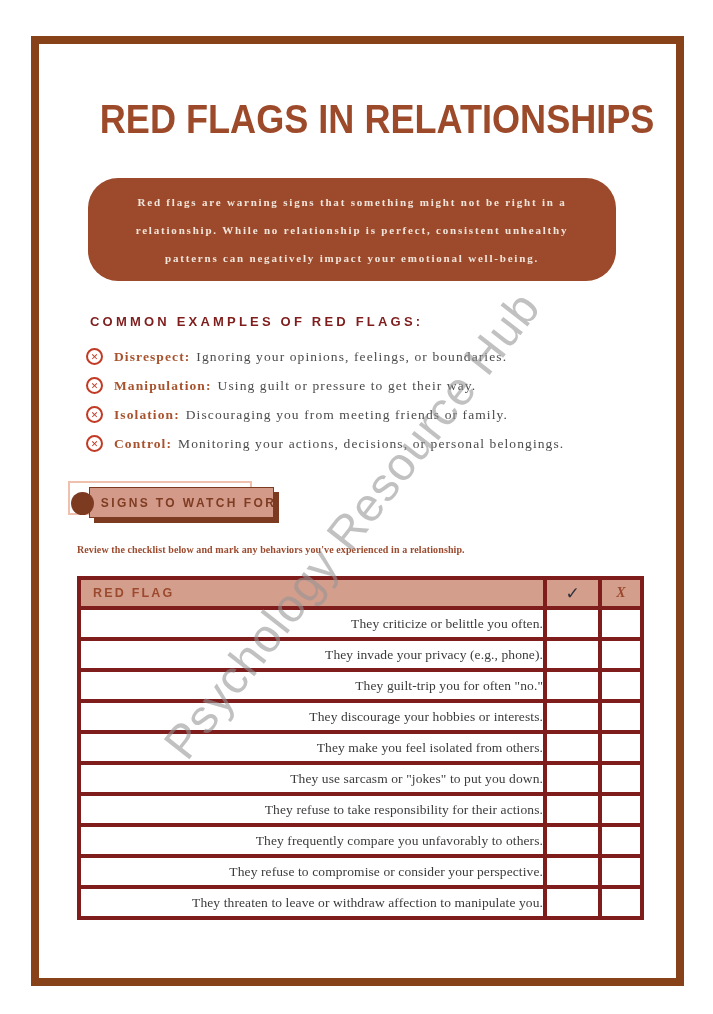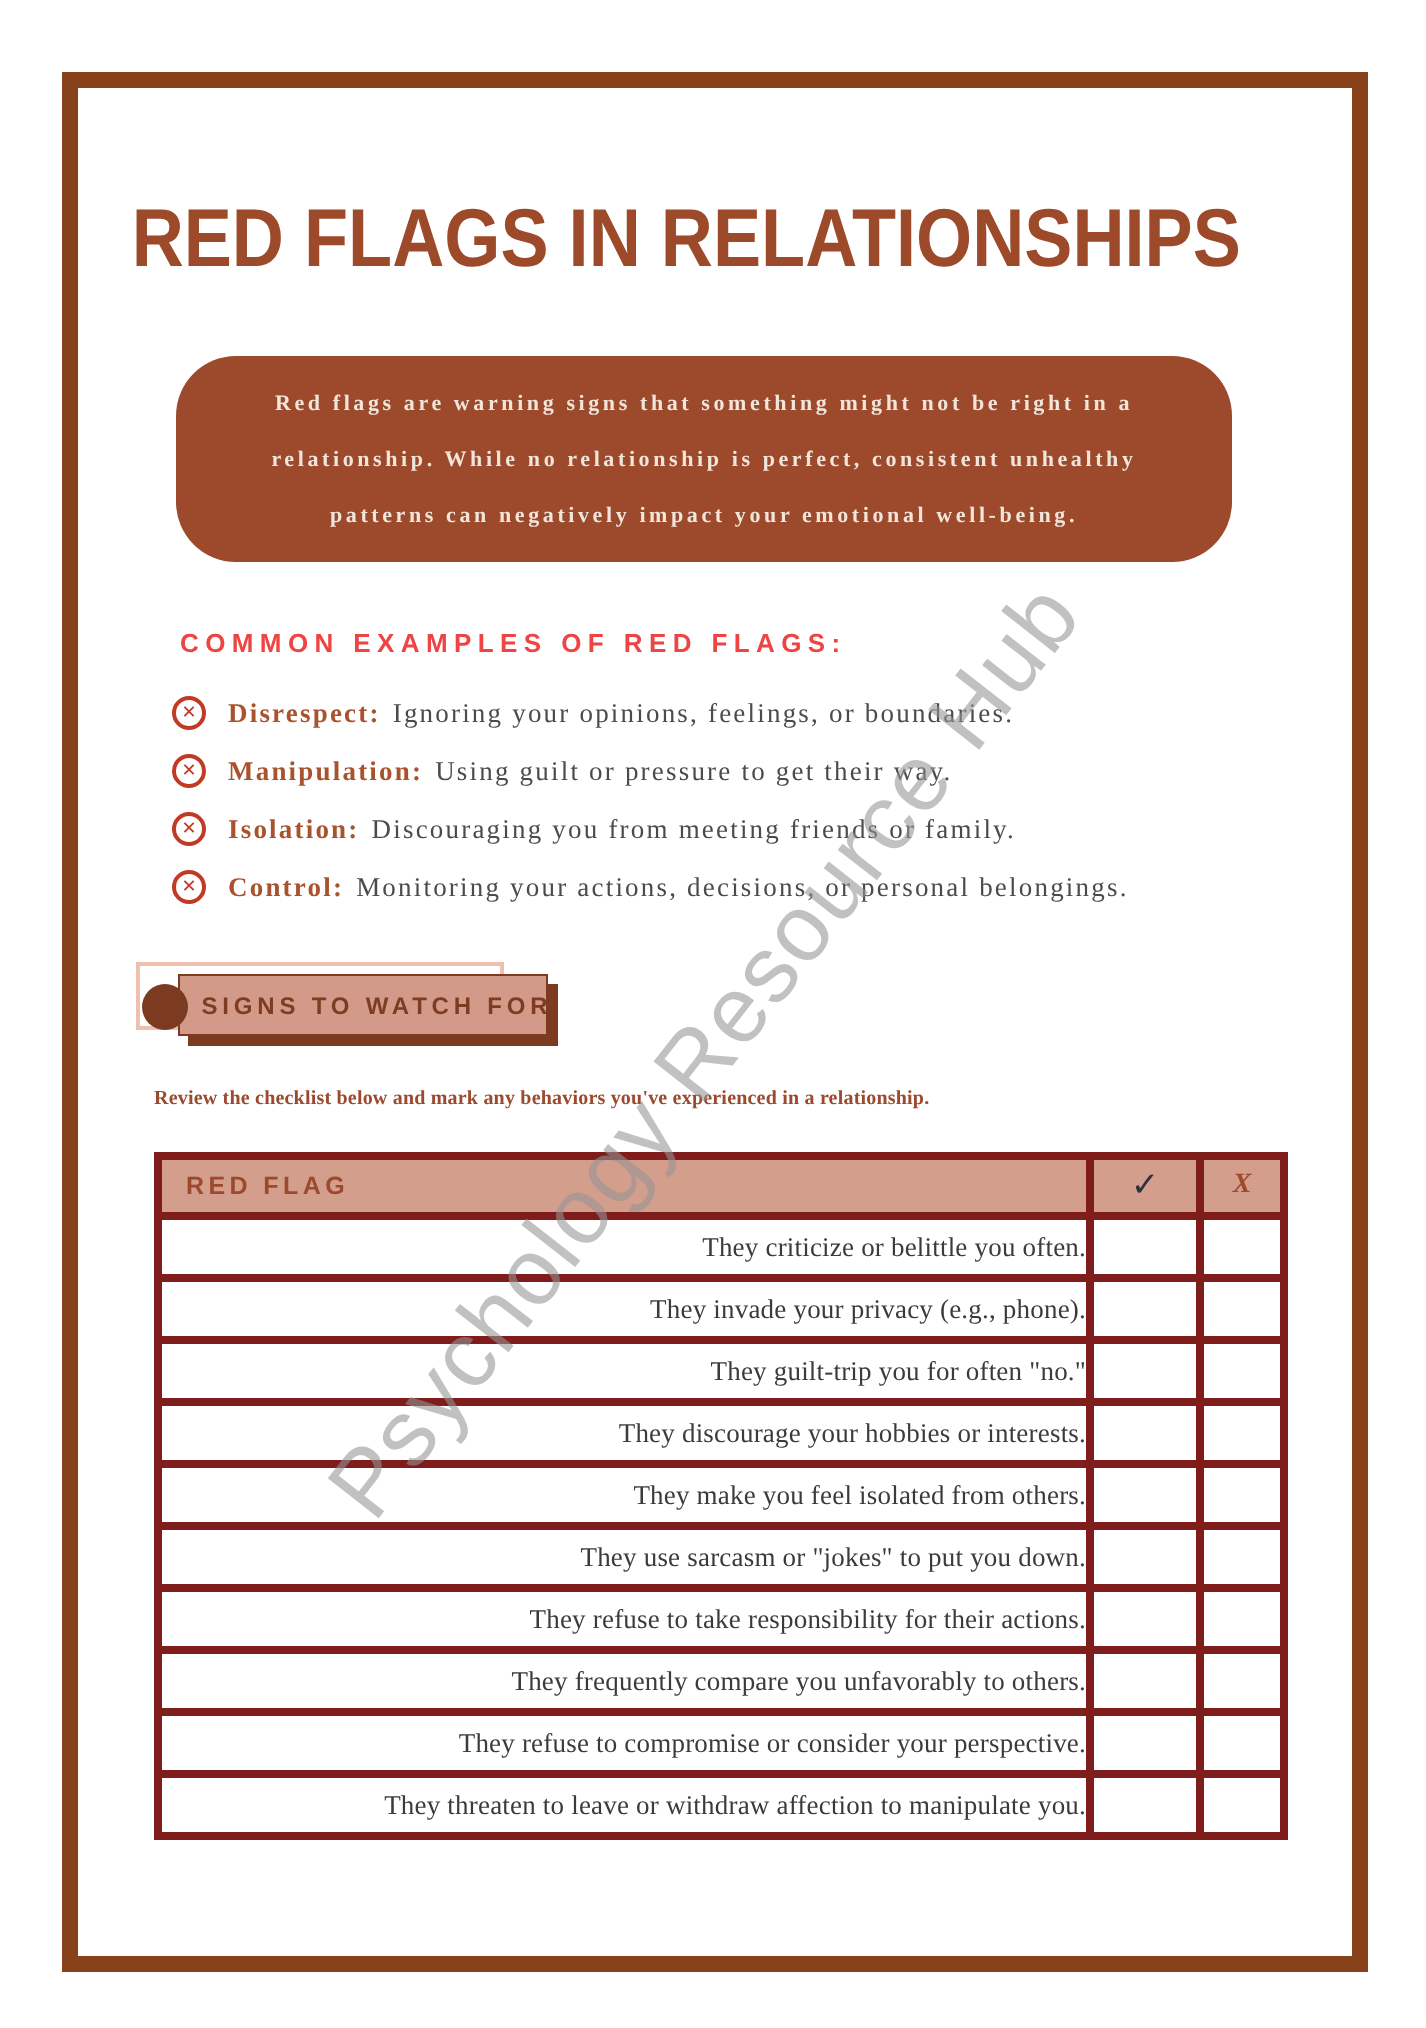--- a/index.html
+++ b/index.html
@@ -14,21 +14,21 @@
   }
   .frame {
     position: absolute;
     left: 31px; top: 36px;
     width: 653px; height: 950px;
     border: 8px solid #87421a;
     background: transparent;
   }
   .title {
     position: absolute;
-    left: 14px; top: 96px;
+    left: 48px; top: 96px;
     width: 658px;
     text-align: center;
     color: #9d4a2b;
     font-family: "Liberation Sans", sans-serif;
     font-weight: 800;
     font-size: 41px;
     letter-spacing: 0px;
     white-space: nowrap;
   }
   .title > span { display: inline-block; transform: scaleX(0.88); transform-origin: center; }
@@ -51,21 +51,21 @@
     text-align: center;
     font-weight: bold;
   }
   .examples-heading {
     position: absolute;
     left: 90px; top: 314px;
     font-family: "Liberation Sans", sans-serif;
     font-weight: bold;
     font-size: 13px;
     letter-spacing: 3.2px;
-    color: #ef4444;
+    color: #7f1d1d;
   }
   .examples {
     position: absolute;
     left: 86px; top: 342px;
     list-style: none;
     width: 540px;
   }
   .examples li {
     display: flex;
     align-items: center;

